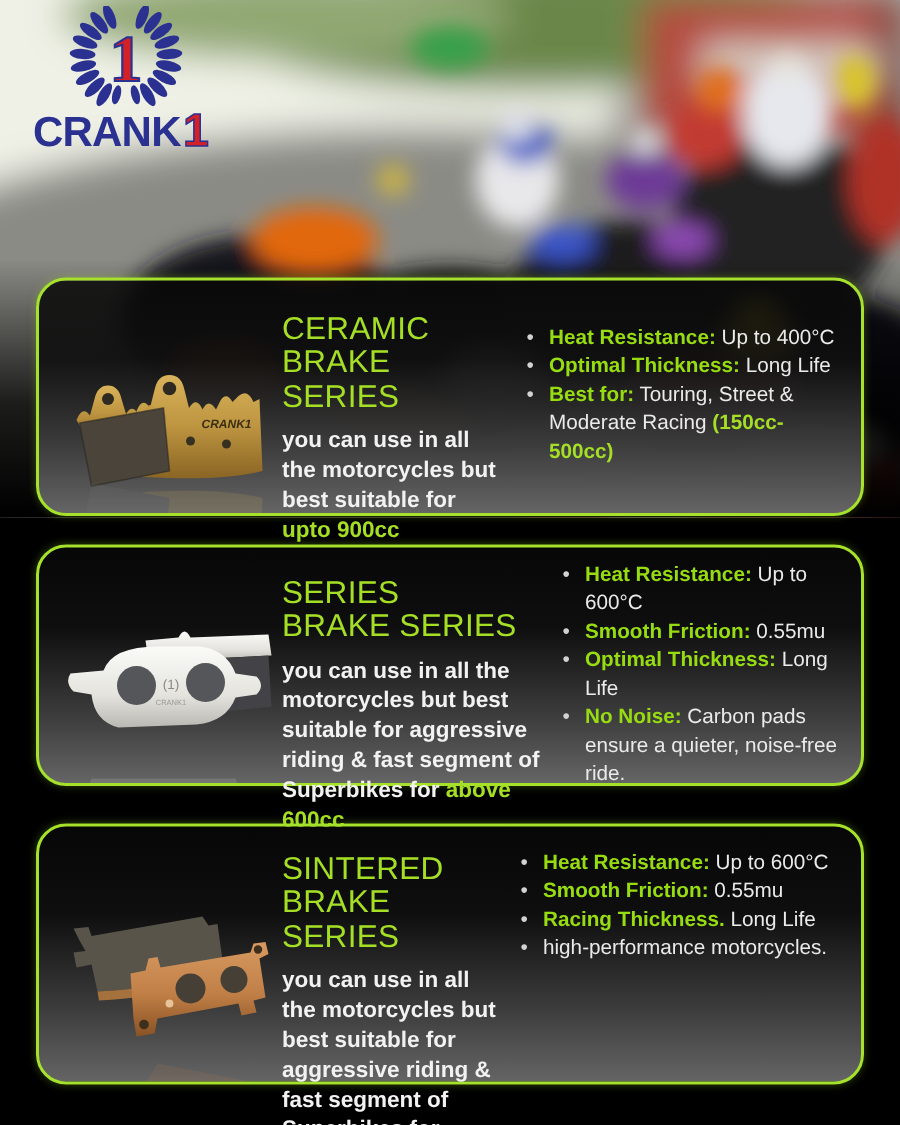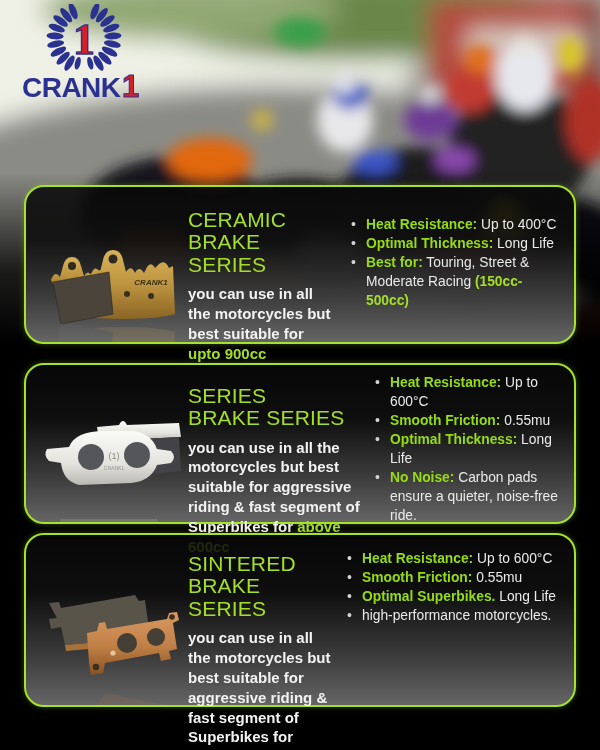--- a/index.html
+++ b/index.html
@@ -9,21 +9,21 @@
   .hero{position:absolute;top:0;left:0;width:600px;height:345px;}
   .logo{position:absolute;top:4px;left:18px;width:132px;height:100px;z-index:3;}
   
   .card{position:absolute;left:24px;width:552px;box-sizing:border-box;
         border:2px solid #a6e22b;border-radius:20px;
         background:linear-gradient(180deg,rgba(8,8,8,.86) 0%,rgba(16,16,16,.90) 34%,rgba(64,64,64,.95) 72%,rgba(104,104,104,.97) 100%);
         box-shadow:0 0 6px rgba(140,200,30,.35);
         display:flex;flex-direction:row;z-index:2;padding:0 10px 0 12px;}
   .card1{top:185px;height:159px;}
   .card2{top:363px;height:161px;}
-  .card3{top:533px;height:174px;}
+  .card3{top:549px;height:174px;}
   .pad-img{width:150px;flex:0 0 150px;display:flex;align-items:flex-end;justify-content:center;}
   .mid{display:flex;flex-direction:column;}
   .card1 .mid{width:150px;flex:0 0 150px;padding-top:22px;}
   .card2 .mid{width:172px;flex:0 0 172px;padding-top:20px;}
   .card3 .mid{width:150px;flex:0 0 150px;padding-top:18px;}
   .card-title{color:#a5df25;font-weight:400;font-size:21px;line-height:1.06;
               letter-spacing:.2px;}
   .card-desc{margin-top:8px;color:#f2f2f2;font-size:15px;line-height:1.33;font-weight:600;}
   .card-desc .hl{color:#a5df25;font-weight:800;}
   .bullets{flex:1;margin:0;padding:0;list-style:none;}
@@ -268,18 +268,18 @@
         <span>SINTERED</span><br>
         <span>BRAKE SERIES</span>
       </div>
       <div class="card-desc">
         <span>you can use in all the motorcycles but best suitable for aggressive riding &amp; fast segment of Superbikes for </span><span class="hl">above 600cc</span>
       </div>
     </div>
     <ul class="bullets">
       <li><span class="b-label">Heat Resistance:</span><span class="b-val"> Up to 600°C</span></li>
       <li><span class="b-label">Smooth Friction:</span><span class="b-val"> 0.55mu</span></li>
-      <li><span class="b-label">Optimal Superbikes.</span><span class="b-val"> Long Life</span></li>
+      <li><span class="b-label">Racing Thickness.</span><span class="b-val"> Long Life</span></li>
       <li><span class="b-label"></span><span class="b-val">high-performance motorcycles.</span></li>
     </ul>
   </div>
 
 </div>
 
 </body></html>

